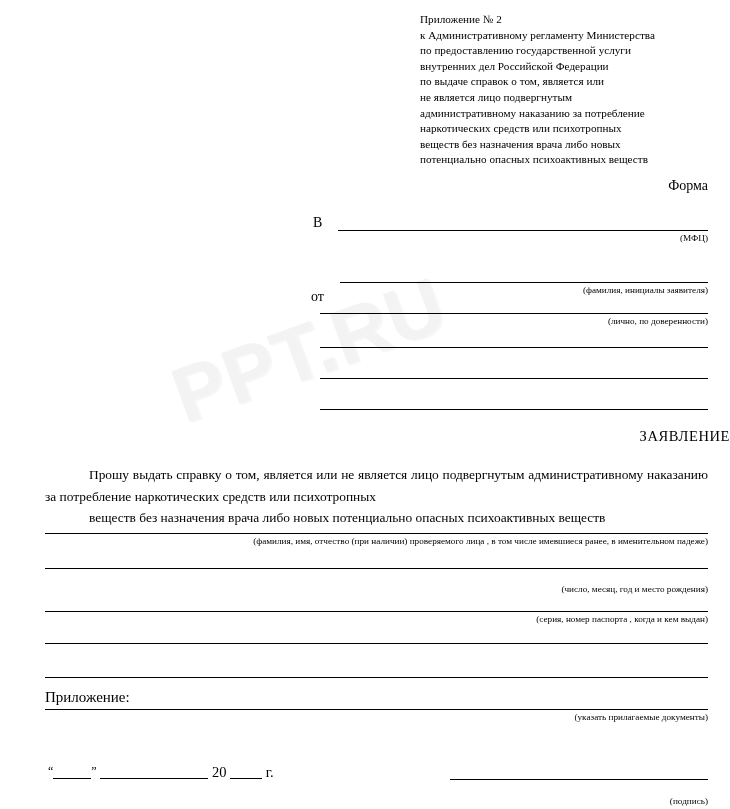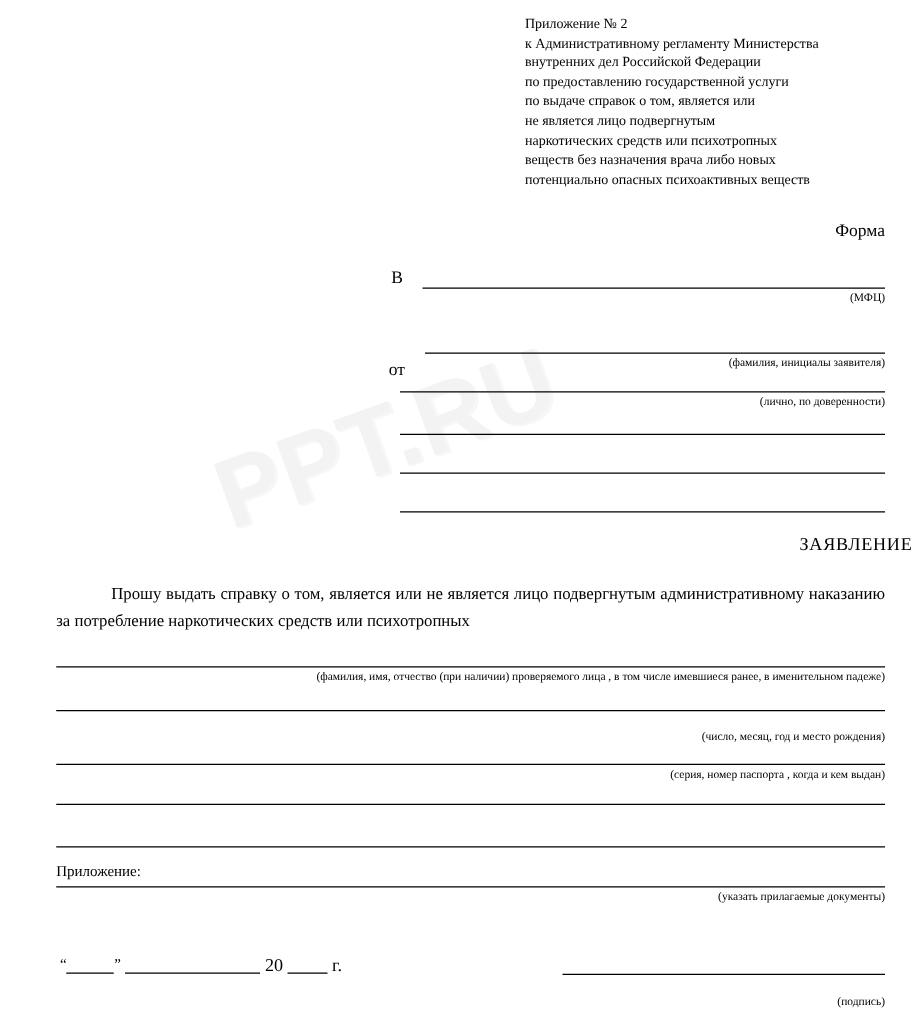--- a/index.html
+++ b/index.html
@@ -116,21 +116,21 @@
     text-indent: 44px;
     text-justify: inter-word;
   }
   .body-par > span.last { display: block; }
 
   
   .prilozhenie-label {
     position: absolute;
     left: 45px;
     top: 689px;
-    font-size: 12px;
+    font-size: 15px;
     line-height: 16px;
   }
 
   
   .date-row {
     position: absolute;
     left: 48px;
     top: 762px;
     font-size: 14.5px;
     line-height: 18px;
@@ -156,24 +156,25 @@
 
   <div class="watermark">
     <div class="watermark-text">PPT.RU</div>
   </div>
 
   <div class="content">
 
     <div class="header-block">
       <div class="header-line">Приложение № 2</div>
       <div class="header-line">к Административному регламенту Министерства</div>
+      <div class="header-line">по предоставлению государственной услуги</div>
       <div class="header-line">внутренних дел Российской Федерации</div>
-      <div class="header-line">по предоставлению государственной услуги</div>
       <div class="header-line">по выдаче справок о том, является или</div>
       <div class="header-line">не является лицо подвергнутым</div>
+      <div class="header-line">административному наказанию за потребление</div>
       <div class="header-line">наркотических средств или психотропных</div>
       <div class="header-line">веществ без назначения врача либо новых</div>
       <div class="header-line">потенциально опасных психоактивных веществ</div>
     </div>
 
     <div class="forma">Форма</div>
 
     <div class="side-label" style="left:313px; top:216px;">В</div>
     <div class="rule" style="left:338px; top:230px; width:370px;"></div>
     <div class="caption" style="left:338px; top:233px; width:370px;">(МФЦ)</div>
@@ -187,20 +188,21 @@
 
     <div class="rule" style="left:320px; top:347px; width:388px;"></div>
     <div class="rule" style="left:320px; top:378px; width:388px;"></div>
     <div class="rule" style="left:320px; top:409px; width:388px;"></div>
 
     <div class="zayavlenie">ЗАЯВЛЕНИЕ</div>
 
     <div class="body-par">
       <span>Прошу выдать справку о том, является или не является лицо подвергнутым</span>
       <span>административному наказанию за потребление наркотических средств или психотропных</span>
+      <span class="last">веществ без назначения врача либо новых потенциально опасных психоактивных веществ</span>
     </div>
 
     <div class="rule" style="left:45px; top:533px; width:663px;"></div>
     <div class="caption" style="left:45px; top:536px; width:663px;">(фамилия, имя, отчество (при наличии) проверяемого лица , в том числе имевшиеся ранее, в именительном падеже)</div>
 
     <div class="rule" style="left:45px; top:568px; width:663px;"></div>
     <div class="caption" style="left:45px; top:571px; width:663px;margin-top:13px;">(число, месяц, год и место рождения)</div>
 
     <div class="rule" style="left:45px; top:611px; width:663px;"></div>
     <div class="caption" style="left:45px; top:614px; width:663px;">(серия, номер паспорта , когда и кем выдан)</div>

